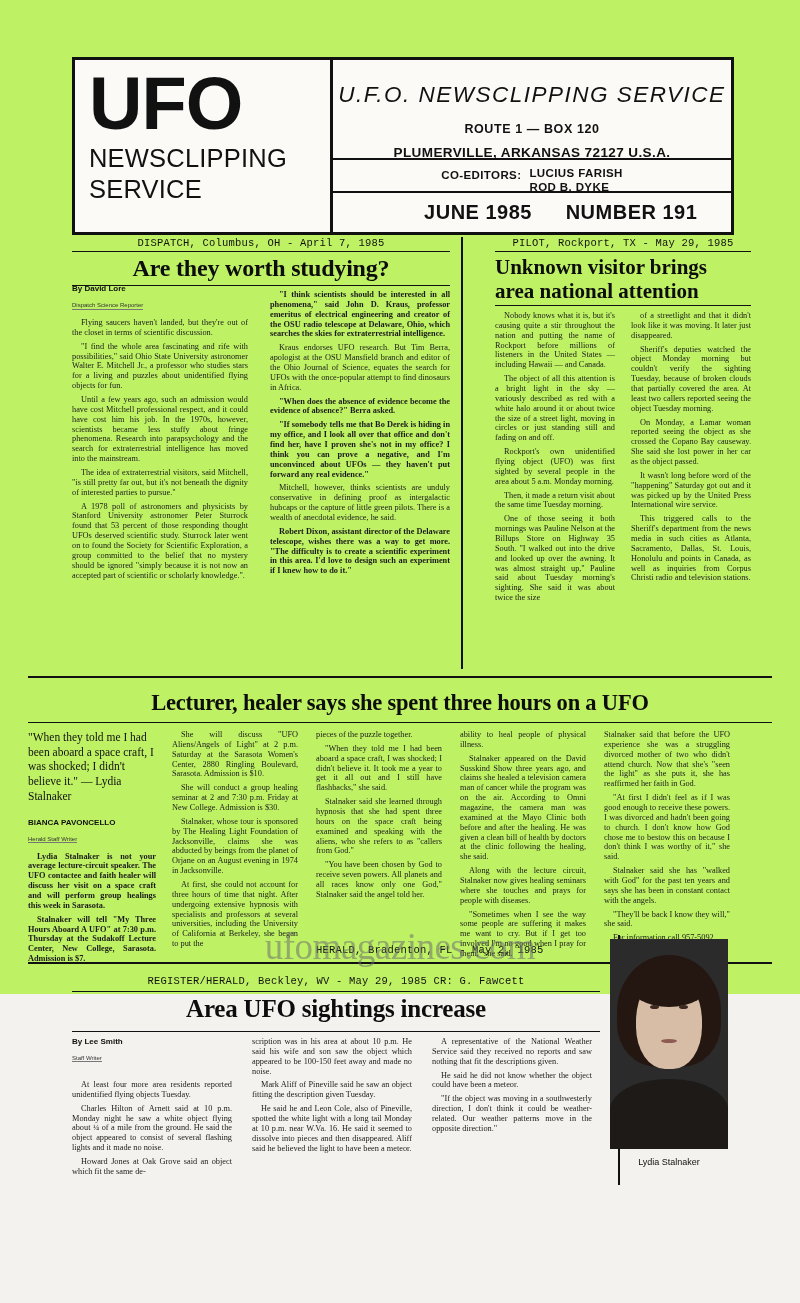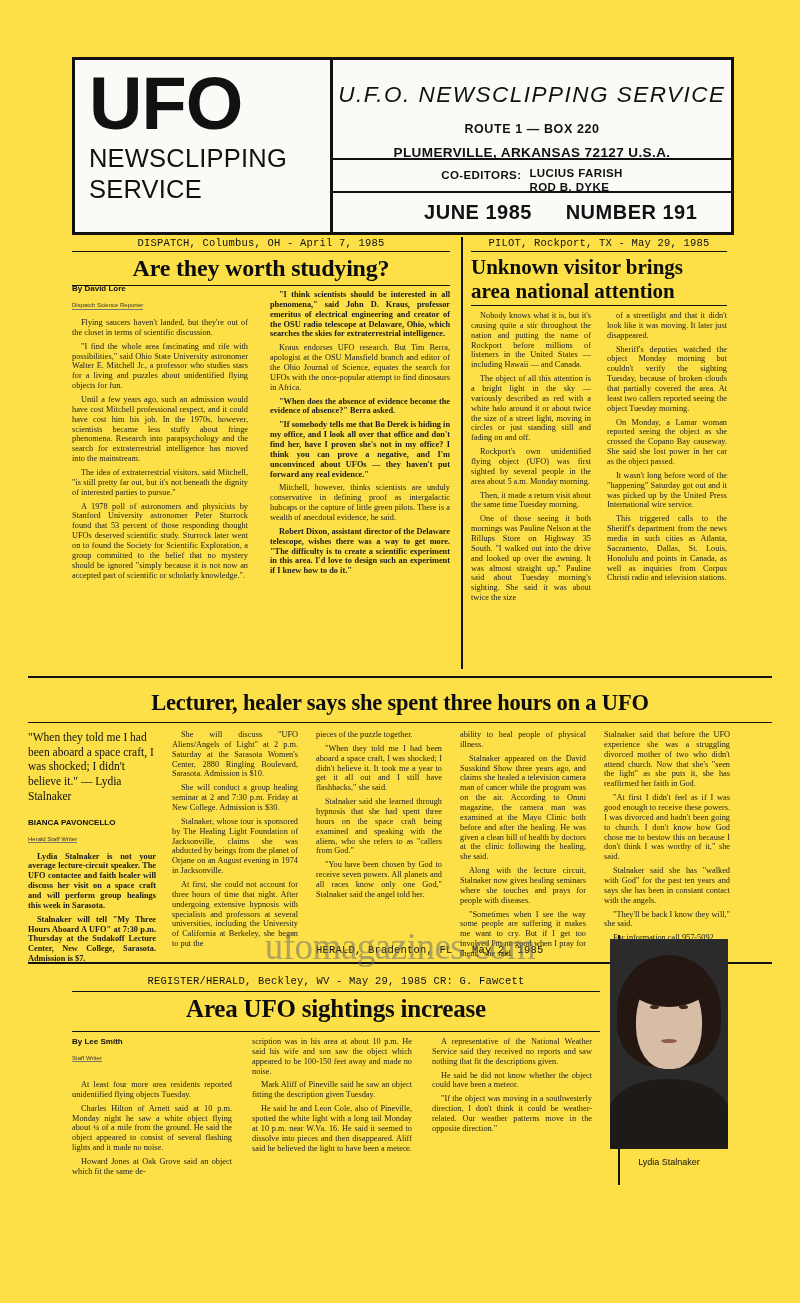--- a/index.html
+++ b/index.html
@@ -6,22 +6,22 @@
   body{
     width:800px;height:1303px;
     background:#f3f2ee;
     font-family:"Liberation Serif", serif;
     color:#111;
     position:relative;
     overflow:hidden;
   }
   .page{
     position:absolute;
-    left:0;top:0;width:800px;height:1303px;
-    background:#fde047;
+    left:0;top:0;width:800px;height:994px;
+    background:#bef264;
   }
   
   .masthead{
     position:absolute;left:72px;top:57px;width:656px;height:172px;
     border:3px solid #111;background:#fbfaf7;
     display:flex;
   }
   .mast-left{
     width:258px;border-right:3px solid #111;
     padding:6px 10px 0 14px;box-sizing:border-box;
@@ -91,21 +91,21 @@
   .col{
     font-size:8.3px;line-height:1.19;text-align:justify;
     font-family:"Liberation Serif", serif;color:#1a1a1a;
   }
   .col p{margin:0 0 4px 0;text-indent:9px;}
   .col p.noind{text-indent:0;}
   .colb{font-weight:bold;}
   
   #sec1{position:absolute;left:72px;top:237px;width:656px;}
   #sec1 .left{position:absolute;left:0;top:0;width:378px;}
-  #sec1 .right{position:absolute;left:399px;top:0;width:256px;}
+  #sec1 .right{position:absolute;left:423px;top:0;width:256px;}
   .vrule{position:absolute;width:2px;background:#111;}
   .h-worth{font-size:24px;letter-spacing:-0.2px;}
   .h-unknown{font-size:21px;line-height:1.12;}
   
   #sec2{position:absolute;left:28px;top:690px;width:744px;}
   .h-lect{font-size:22.5px;text-align:center;letter-spacing:-0.2px;}
   .pullquote{
     font-size:11.5px;line-height:1.28;font-family:"Liberation Serif",serif;
   }
   
@@ -163,21 +163,21 @@
 <div class="page">
 
   <div class="masthead">
     <div class="mast-left">
       <div class="ufo-big">UFO</div>
       <div class="ufo-sub1">NEWSCLIPPING</div>
       <div class="ufo-sub2">SERVICE</div>
     </div>
     <div class="mast-right">
       <div class="mr-title">U.F.O.  NEWSCLIPPING  SERVICE</div>
-      <div class="mr-route">ROUTE 1 — BOX 220</div>
+      <div class="mr-route">ROUTE 1 — BOX 120</div>
       <div class="mr-city">PLUMERVILLE, ARKANSAS 72127 U.S.A.</div>
       <div class="mr-rule" style="top:98px;"></div>
       <div class="mr-ed">
         <div class="lbl">CO-EDITORS:</div>
         <div class="names">
           <div>LUCIUS FARISH</div>
           <div>ROD B. DYKE</div>
         </div>
       </div>
       <div class="mr-rule" style="top:131px;"></div>

